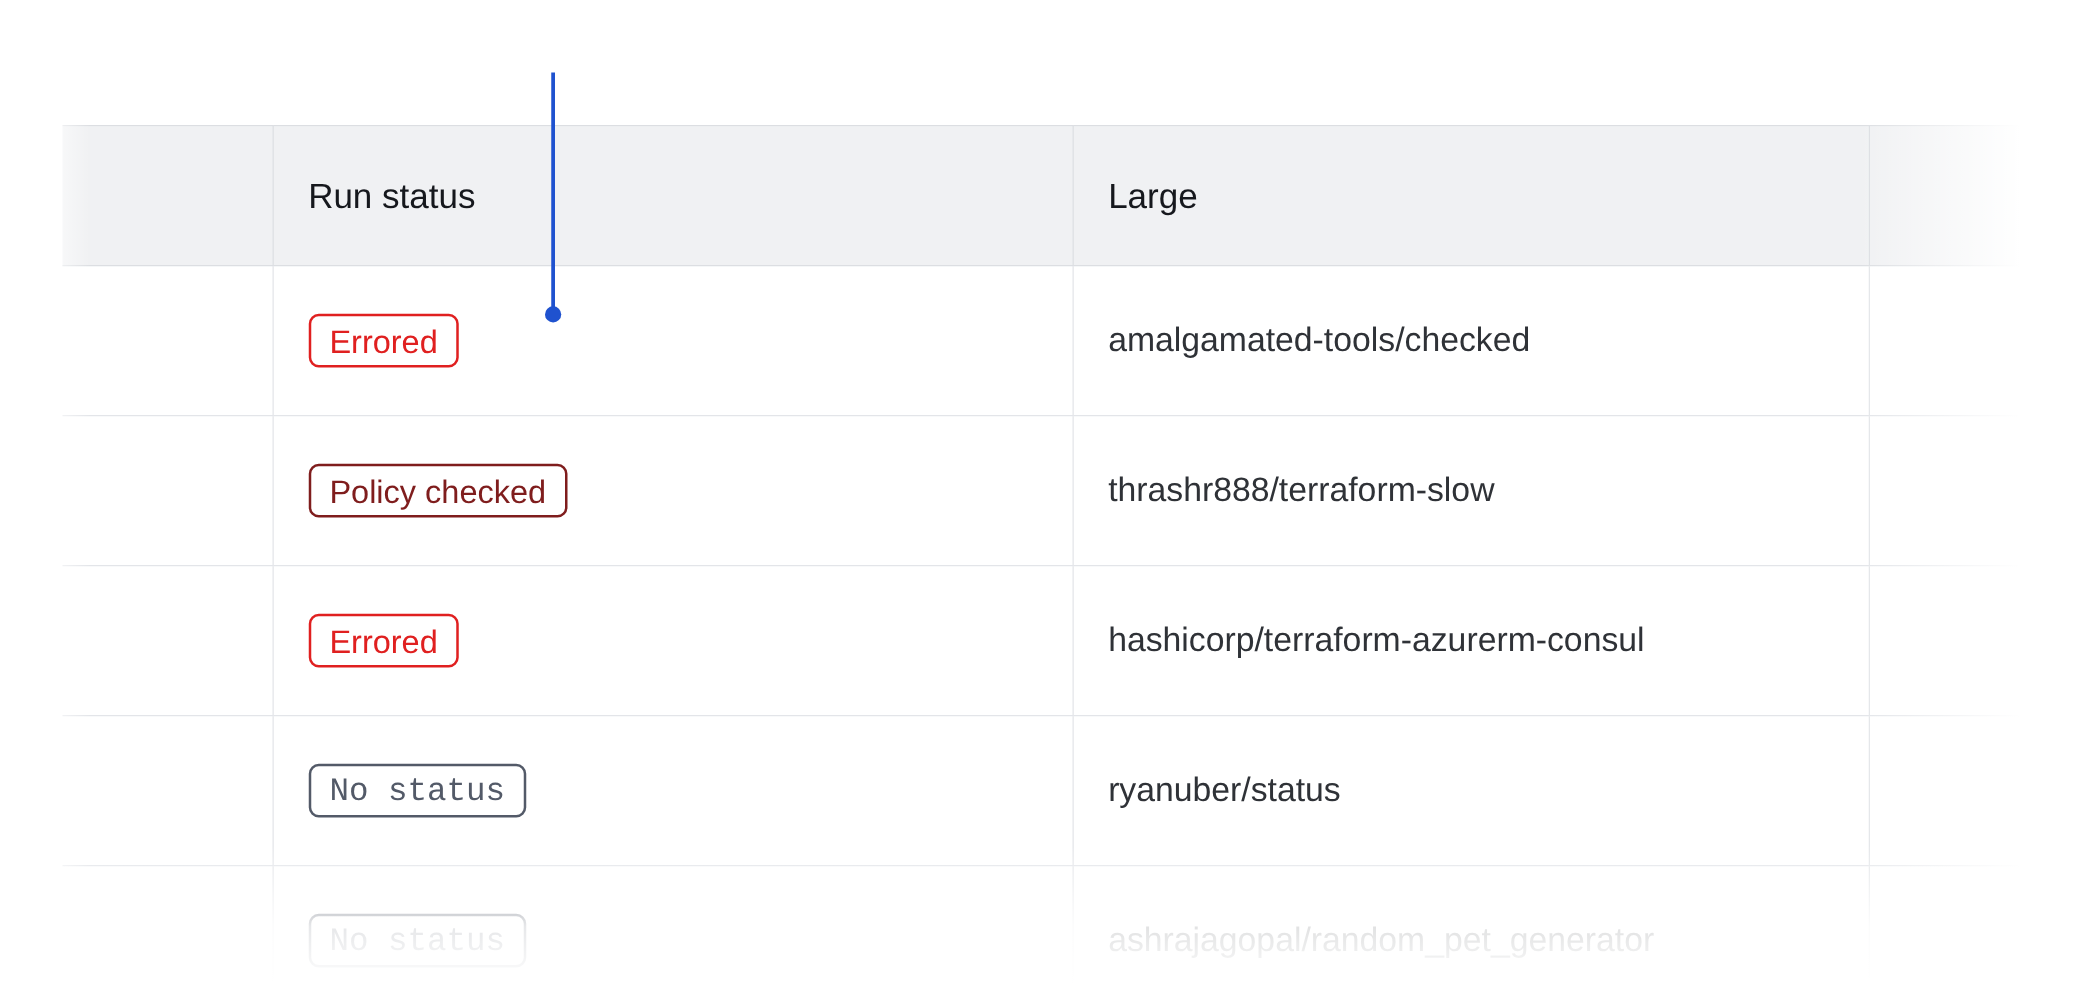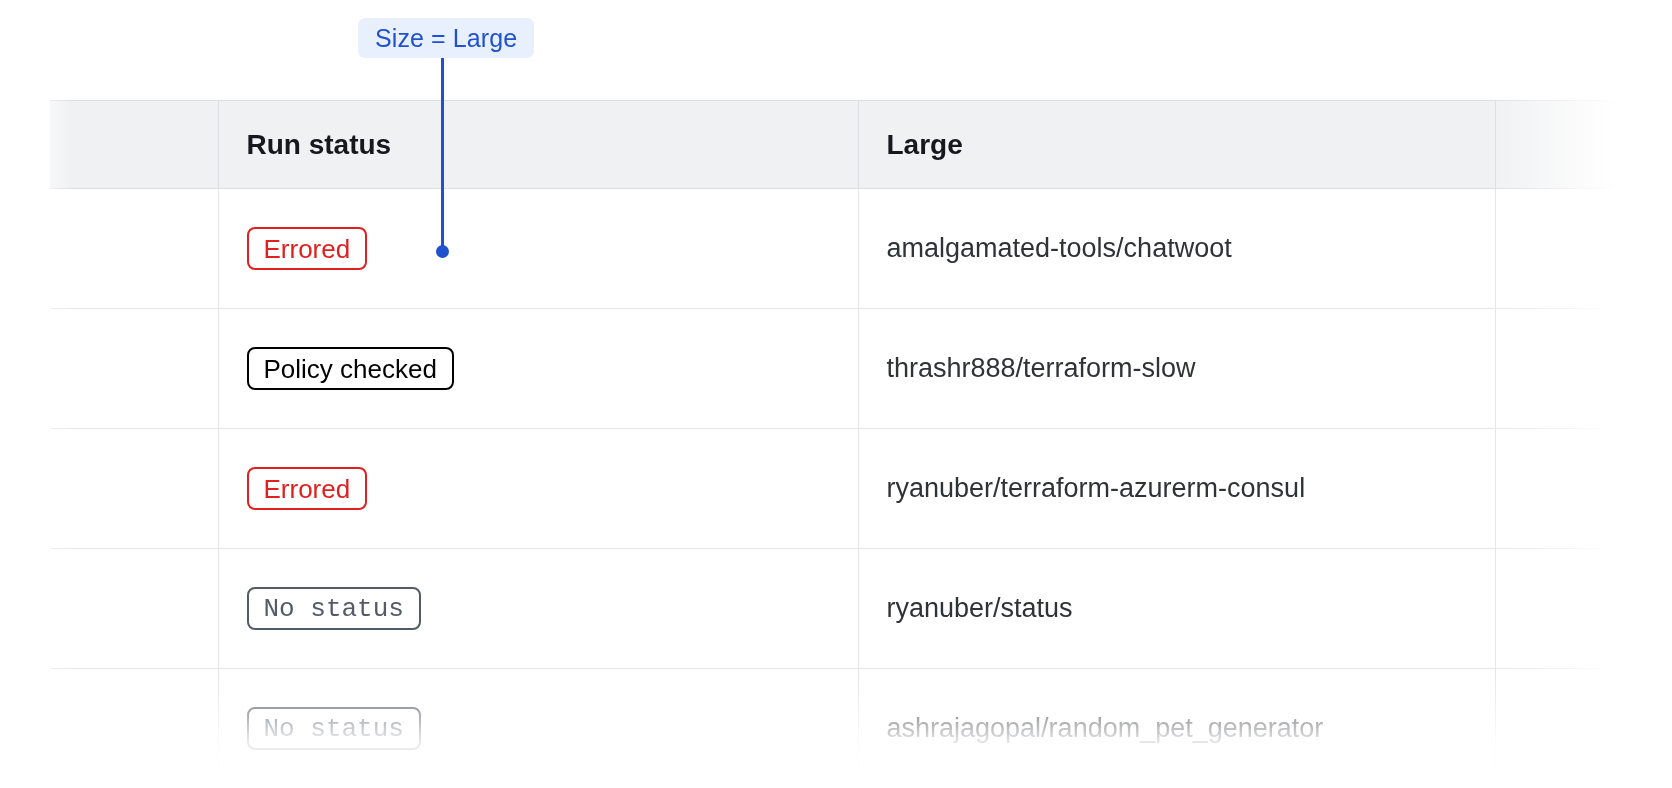--- a/index.html
+++ b/index.html
@@ -68,29 +68,29 @@
     width: 1680px;
     border-collapse: collapse;
     table-layout: fixed;
   }
   .tbl col.c-spacer { width: 168px; }
   .tbl col.c-status { width: 640px; }
   .tbl col.c-repo   { width: 637px; }
   .tbl col.c-extra  { width: 235px; }
 
   .tbl thead th {
-    height: 88px;
+    height: 112px;
     background: #f0f1f3;
     border-top: 1px solid #dcdee2;
     border-bottom: 1px solid #dcdee2;
     border-right: 1px solid #dcdee2;
     text-align: left;
     vertical-align: middle;
     font-size: 28px;
-    font-weight: bold;
+    font-weight: normal;
     color: #16181d;
     padding: 0 0 0 28px;
   }
   .tbl thead th.th-spacer { padding: 0; }
 
   .tbl tbody td {
     height: 120px;
     background: #ffffff;
     border-bottom: 1px solid #e3e5e9;
     border-right: 1px solid #e3e5e9;
@@ -110,21 +110,21 @@
     justify-content: center;
     height: 43px;
     padding: 0 15px;
     border-radius: 8px;
     border: 2px solid currentColor;
     font-size: 26px;
     line-height: 1;
     white-space: nowrap;
   }
   .pill-errored        { color: #e02020; }
-  .pill-policy-checked { color: #000000; }
+  .pill-policy-checked { color: #7f1d1d; }
   .pill-no-status      { color: #535a68; font-family: Liberation Mono, monospace; }
 
   
   .fade {
     position: absolute;
     pointer-events: none;
     z-index: 6;
   }
   .fade-left {
     left: 0; top: 0; width: 72px; height: 788px;
@@ -160,39 +160,39 @@
           <th class="th-extra"></th>
         </tr>
       </thead>
       <tbody>
 
         <tr>
           <td class="td-spacer"></td>
           <td>
             <span class="pill pill-errored">Errored</span>
           </td>
-          <td>amalgamated-tools/chatwoot</td>
+          <td>amalgamated-tools/checked</td>
           <td class="td-extra"></td>
         </tr>
 
         <tr>
           <td class="td-spacer"></td>
           <td>
             <span class="pill pill-policy-checked">Policy checked</span>
           </td>
           <td>thrashr888/terraform-slow</td>
           <td class="td-extra"></td>
         </tr>
 
         <tr>
           <td class="td-spacer"></td>
           <td>
             <span class="pill pill-errored">Errored</span>
           </td>
-          <td>ryanuber/terraform-azurerm-consul</td>
+          <td>hashicorp/terraform-azurerm-consul</td>
           <td class="td-extra"></td>
         </tr>
 
         <tr>
           <td class="td-spacer"></td>
           <td>
             <span class="pill pill-no-status">No status</span>
           </td>
           <td>ryanuber/status</td>
           <td class="td-extra"></td>
@@ -210,15 +210,14 @@
       </tbody>
     </table>
   </div>
 
   <div class="fade fade-left"></div>
   <div class="fade fade-right"></div>
   <div class="fade fade-bottom"></div>
 
   <div class="callout-line"></div>
   <div class="callout-dot"></div>
-  <div class="callout-badge">Size = Large</div>
 
 </div>
 
 </body></html>

